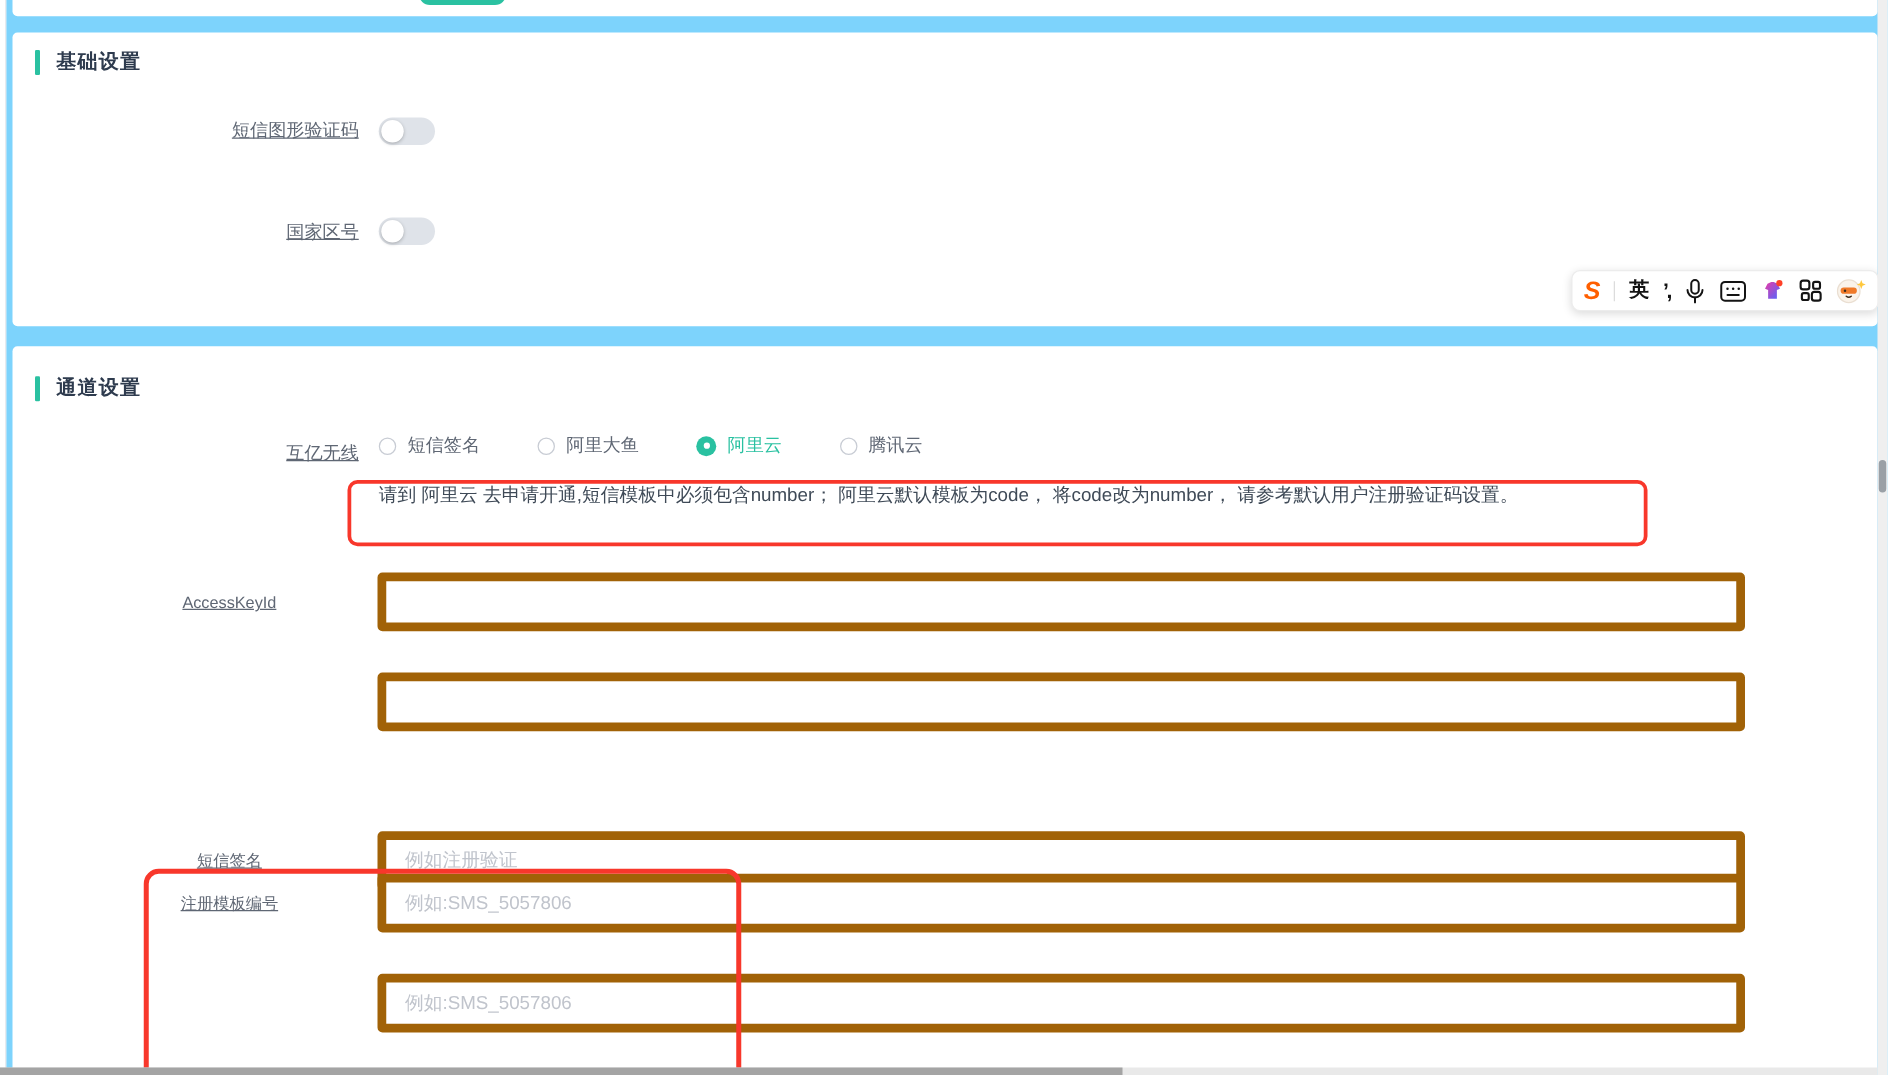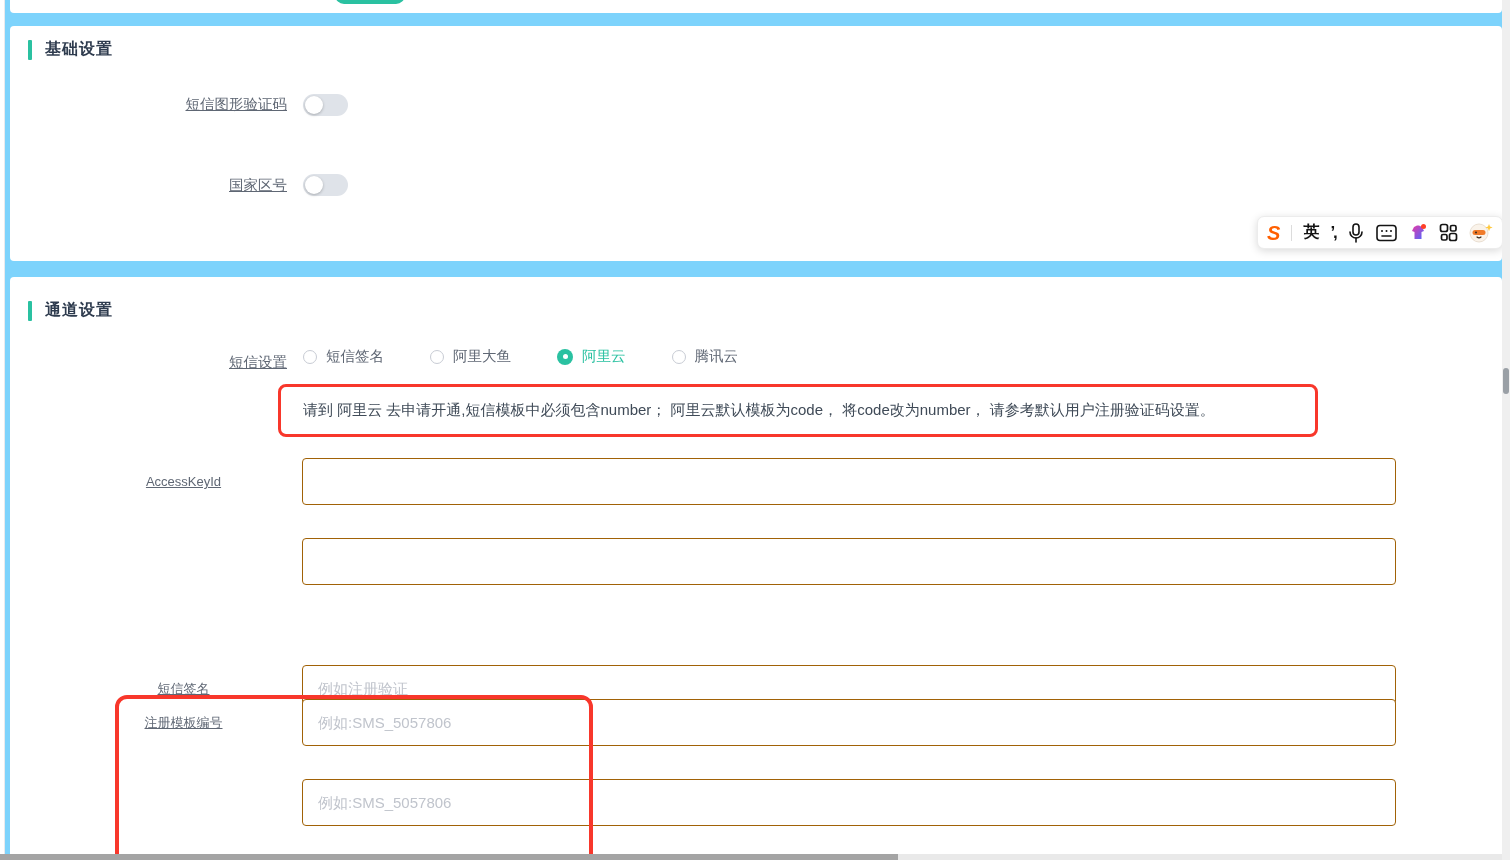--- a/index.html
+++ b/index.html
@@ -28,27 +28,27 @@
 
   
   .radio-group { position:absolute; left:293px; top:347px; display:flex; align-items:center; gap:46px; }
   .radio-item { display:flex; align-items:center; gap:9px; cursor:pointer; }
   .radio-circle { width:14px; height:14px; border-radius:50%; border:1px solid #c8ccd4; background:#fff; position:relative; }
   .radio-item.checked .radio-circle { border:none; width:16px; height:16px; }
   .radio-item.checked .radio-circle::after { content:""; position:absolute; left:5.5px; top:5.5px; width:5px; height:5px; border-radius:50%; background:#fff; }
   .radio-label { font-size:14.5px; color:#5f6774; }
 
   
-  .notice-box { position:absolute; left:268px; top:107px; width:1040px; height:53px; border-radius:8px; display:flex; align-items:center; padding-left:22px; }
+  .notice-box { position:absolute; left:268px; top:107px; width:1040px; height:53px; border-radius:8px; display:flex; align-items:flex-start; padding-left:22px; }
   .notice-text { font-size:15px; color:#3f4a57; white-space:nowrap; }
 
   
   .form-row { position:absolute; left:70px; width:1326px; height:47px; }
   .form-row .f-label { position:absolute; left:0; top:0; width:207px; height:47px; line-height:47px; text-align:center; font-size:13px; color:#5f6774;text-decoration:underline; }
-  .form-row input { position:absolute; left:222px; top:0; width:1094px; height:47px; border:1px solid #a16207; border-radius:4px; padding:0 15px; font-size:15px; color:#303133; outline:none; background:#fff; font-family:inherit; }
+  .form-row input { position:absolute; left:222px; top:0; width:1094px; height:47px; border:7px solid #a16207; border-radius:4px; padding:0 15px; font-size:15px; color:#303133; outline:none; background:#fff; font-family:inherit; }
   .form-row input::placeholder { color:#c0c4cc; }
 
   
   .annotation { position:absolute; border-style:solid; pointer-events:none; }
 
   
   .ime-bar { position:absolute; left:1257px; top:216px; width:246px; height:33px; background:#fff; border:1px solid #ececec; border-radius:7px; box-shadow:0 2px 8px rgba(0,0,0,.15); display:flex; align-items:center; justify-content:space-between; padding:0 9px; }
   .ime-item { display:flex; align-items:center; justify-content:center; height:24px; cursor:pointer; }
   .ime-logo { font-size:20px; font-weight:900; color:#ff5f00; font-style:italic; line-height:24px; }
   .ime-divider { width:1px; height:16px; background:#dcdcdc; cursor:default; }
@@ -88,21 +88,21 @@
       <div class="knob"></div>
     </div>
   </div>
 
   <div class="card card-channel">
     <div class="section-title" style="left:18px; top:23px;">
       <span class="section-bar" style="background:#2ac1a1;"></span>
       <span class="section-text">通道设置</span>
     </div>
 
-    <div class="row-label" style="top:76px;">短信设置</div>
+    <div class="row-label" style="top:76px;">互亿无线</div>
 
     <div class="radio-group" style="top:70px;">
       <div class="radio-item">
         <span class="radio-circle"></span>
         <span class="radio-label">短信签名</span>
       </div>
       <div class="radio-item">
         <span class="radio-circle"></span>
         <span class="radio-label">阿里大鱼</span>
       </div>

